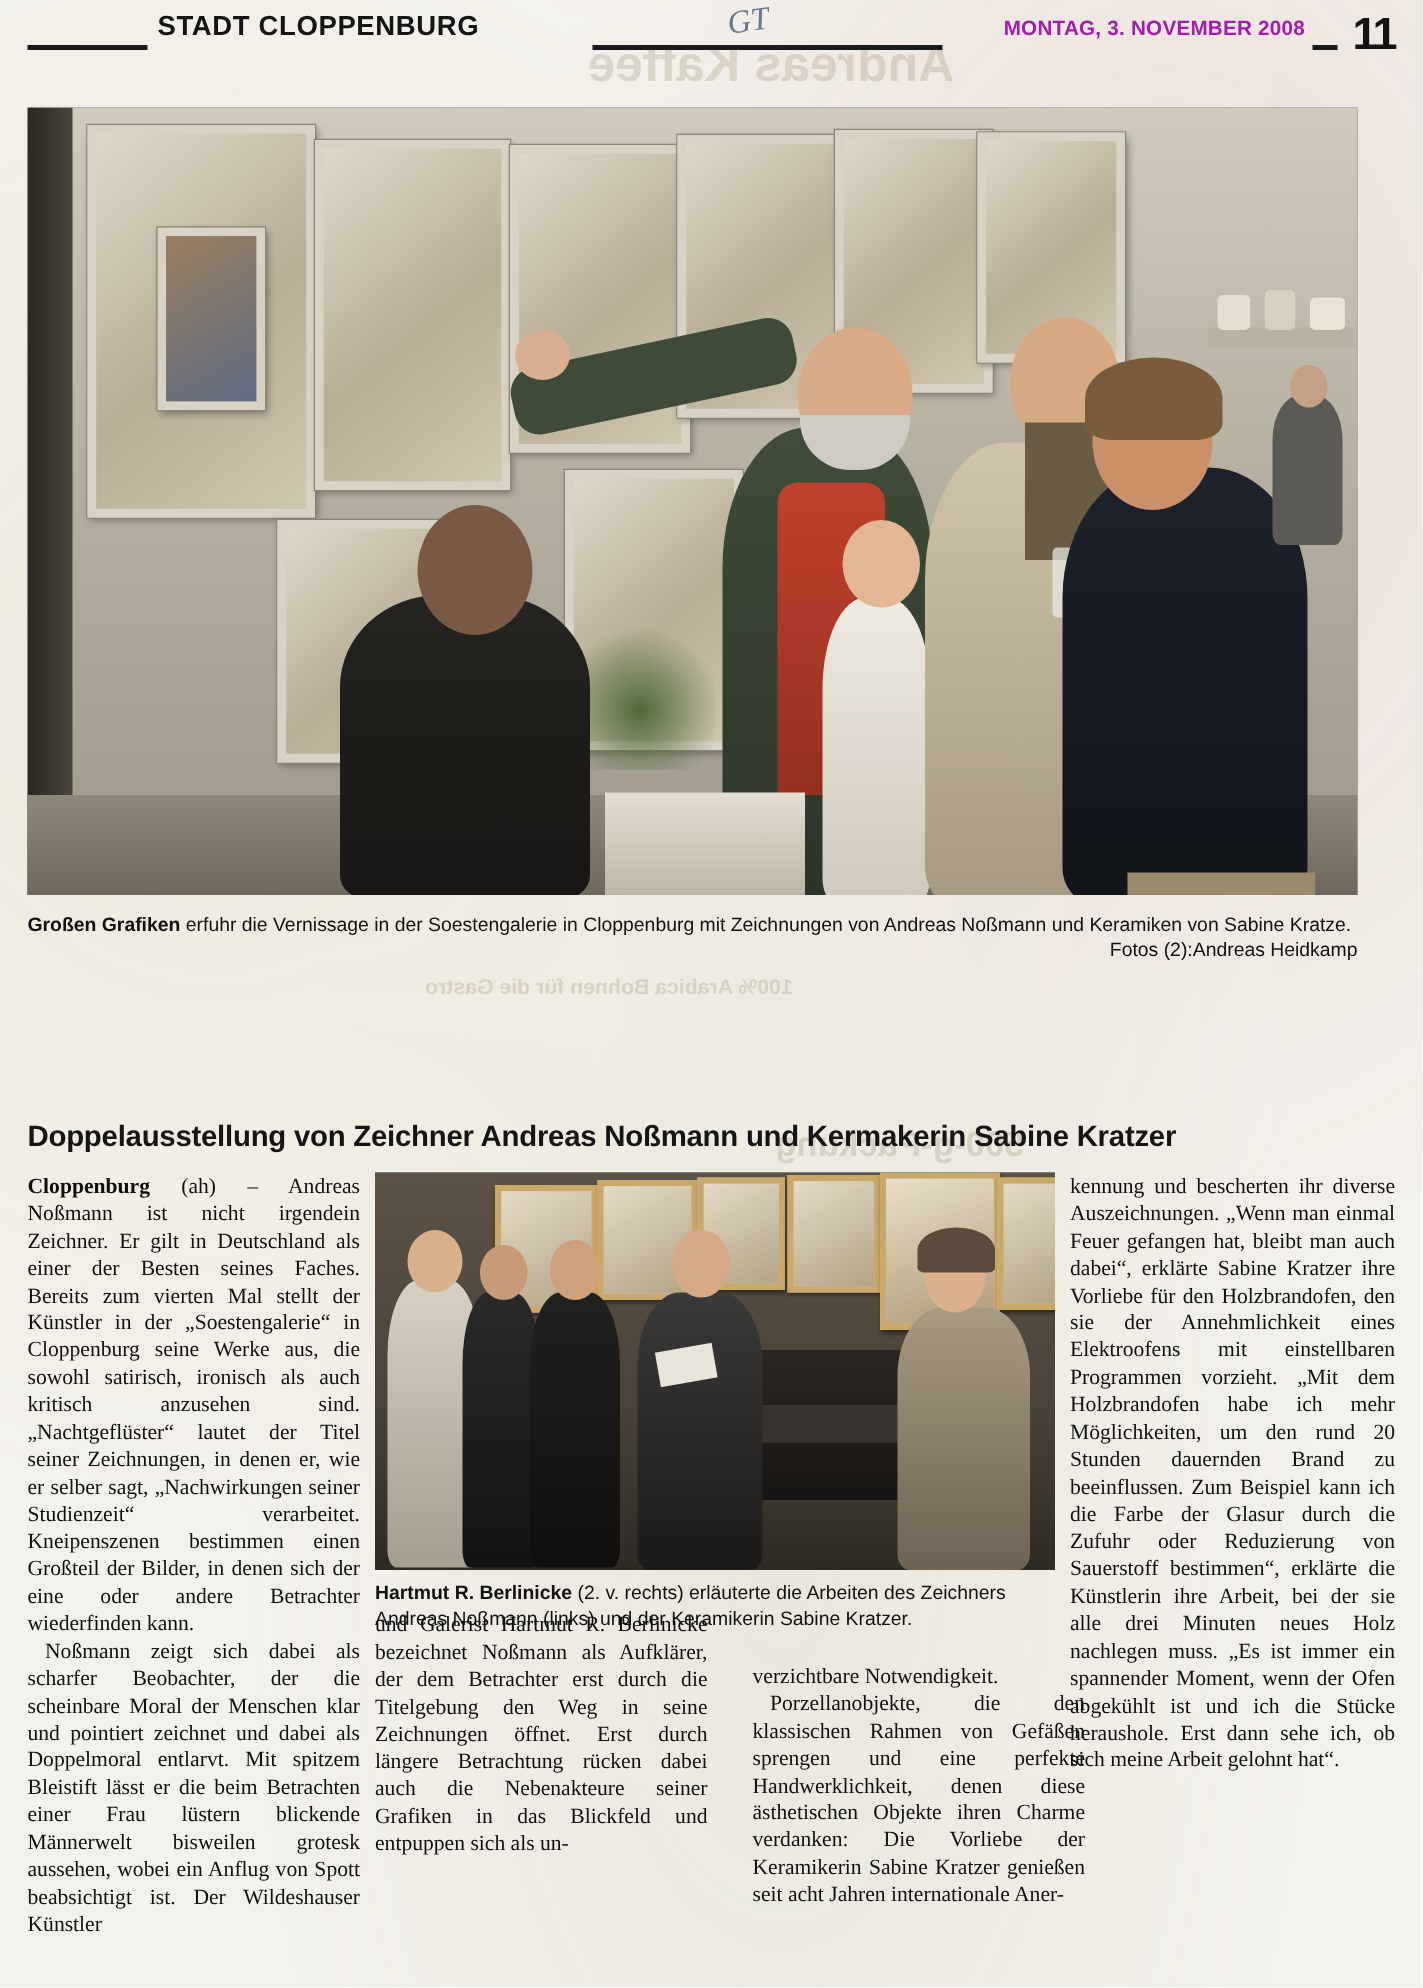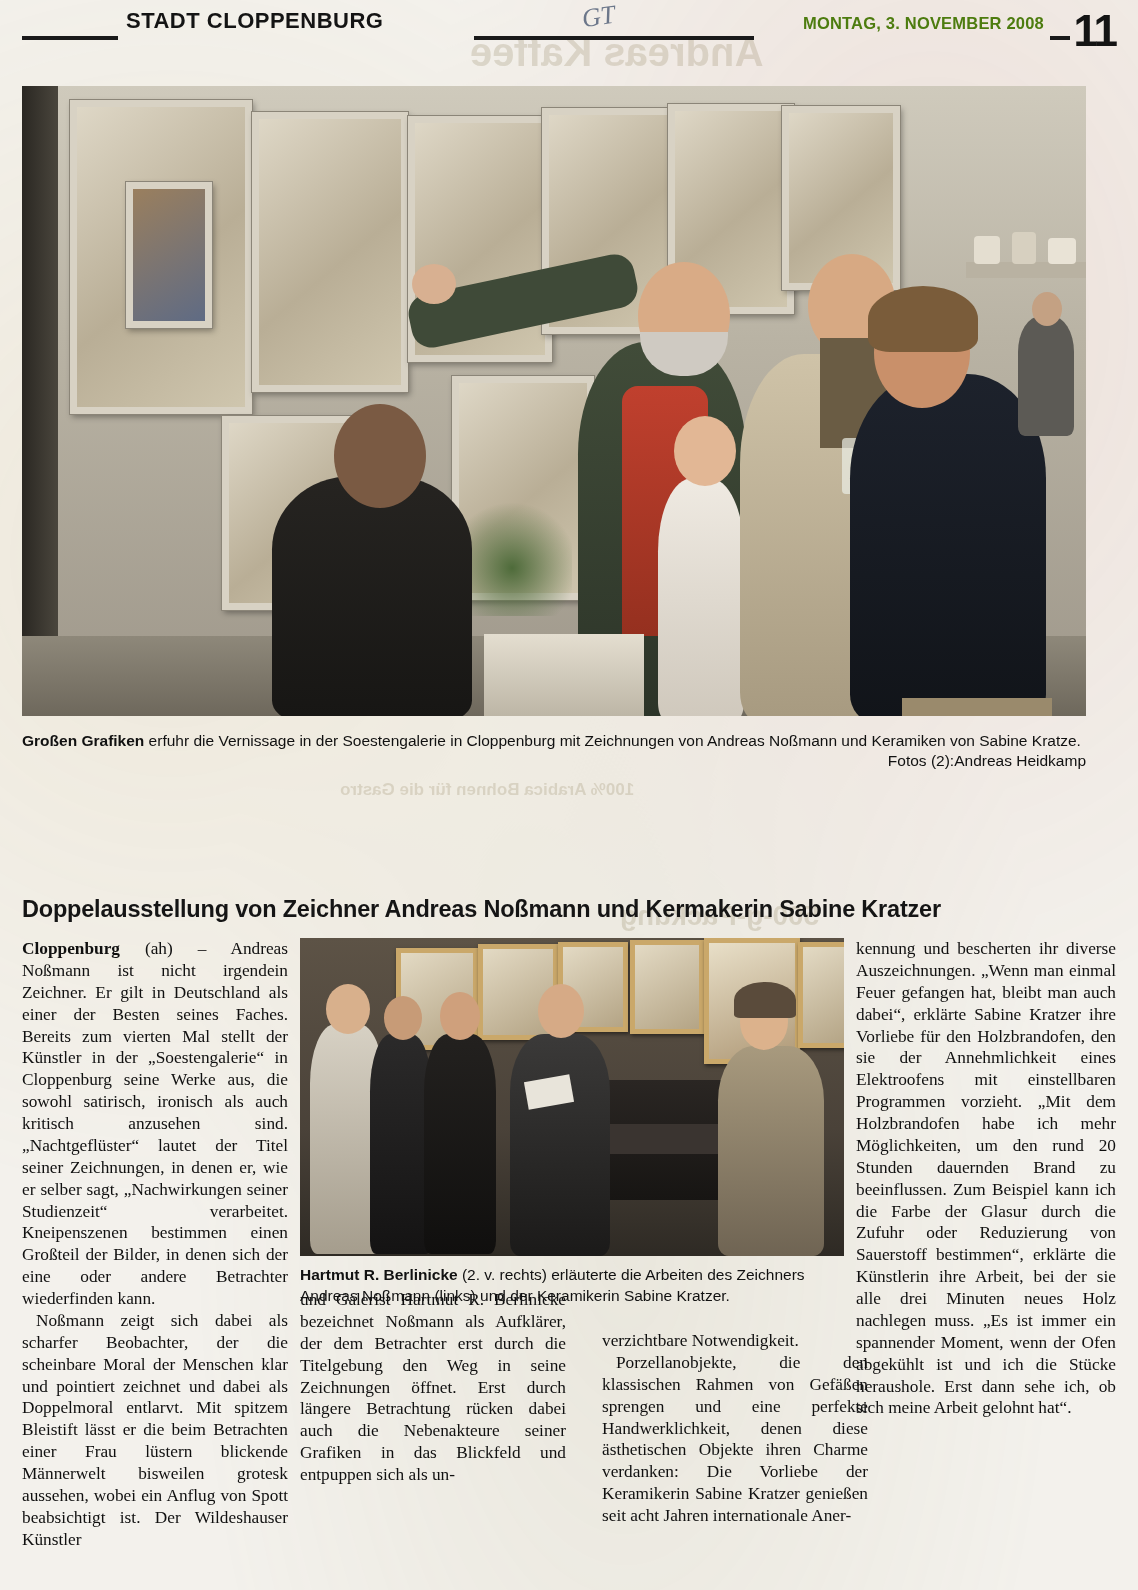--- a/index.html
+++ b/index.html
@@ -65,36 +65,36 @@
     background: #1a1a1a;
   }
   .mast-date {
     position: absolute;
     right: 72px;
     top: 8px;
     font-family: "Liberation Sans", sans-serif;
     font-weight: bold;
     font-size: 16.5px;
     letter-spacing: 0.2px;
-    color: #4d7c0f;
+    color: #a21caf;
   }
   .mast-rule-right {
     position: absolute;
     right: 46px;
     top: 30px;
     width: 20px; height: 4px;
     background: #1a1a1a;
   }
   .mast-pagenum {
     position: absolute;
     right: 0;
     top: 0;
     font-family: "Liberation Sans", sans-serif;
     font-weight: bold;
-    font-size: 44px;
+    font-size: 36px;
     color: #141414;
     letter-spacing: -2px;
   }
   .mast-scrawl {
     position: absolute;
     left: 560px;
     top: -4px;
     font-family: "Liberation Serif", serif;
     font-style: italic;
     font-size: 26px;

